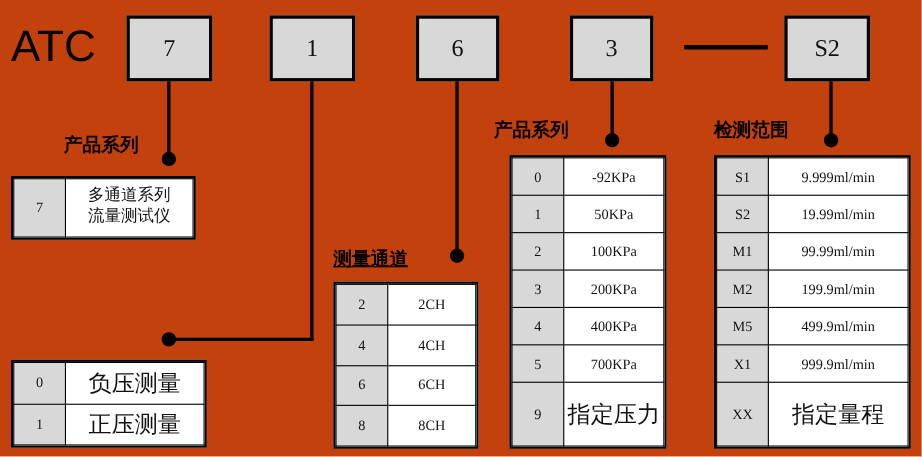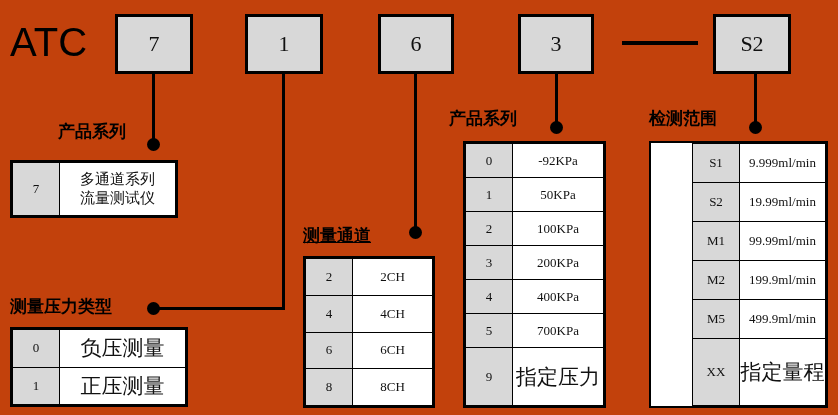--- a/index.html
+++ b/index.html
@@ -100,21 +100,21 @@
     font-size: 13px;
   }
   .legend td.desc {
     background: #ffffff;
   }
   .legend td.cjk {
     font-family: "DejaVu Sans", sans-serif;
     font-size: 21px;
   }
   .legend td.cjk-2line {
-    font-family: Liberation Serif, serif;
+    font-family: Liberation Mono, monospace;
     font-size: 15px;
     line-height: 1.25;
   }
 </style>
 </head>
 <body>
 
 <div id="canvas">
 
   <div class="prefix-label" style="left:10px; top:22px;">ATC</div>
@@ -155,21 +155,20 @@
         <td class="code">7</td>
         <td class="desc cjk-2line">
           <div>多通道系列</div>
           <div>流量测试仪</div>
         </td>
       </tr>
     </tbody>
       </table>
   </div>
 
-  <div class="caption" style="left:10px; top:298px;">测量压力类型</div>
   <div class="legend" style="left:10px; top:327px; width:178px; height:80px;">
     <table>
       <tbody>
           <tr>
         <td class="code">0</td>
         <td class="desc cjk">负压测量</td>
       </tr>
       <tr>
         <td class="code">1</td>
         <td class="desc cjk">正压测量</td>
@@ -232,21 +231,21 @@
       </tr>
       <tr>
         <td class="code">9</td>
         <td class="desc cjk">指定压力</td>
       </tr>
     </tbody>
       </table>
   </div>
 
   <div class="caption" style="left:649px; top:110px;">检测范围</div>
-  <div class="legend" style="left:649px; top:141px; width:179px; height:267px;padding-left:41px;">
+  <div class="legend" style="left:649px; top:141px; width:179px; height:267px;">
     <table>
       <tbody>
           <tr>
         <td class="code">S1</td>
         <td class="desc">9.999ml/min</td>
       </tr>
       <tr>
         <td class="code">S2</td>
         <td class="desc">19.99ml/min</td>
       </tr>
@@ -256,20 +255,24 @@
       </tr>
       <tr>
         <td class="code">M2</td>
         <td class="desc">199.9ml/min</td>
       </tr>
       <tr>
         <td class="code">M5</td>
         <td class="desc">499.9ml/min</td>
       </tr>
       <tr>
+        <td class="code">X1</td>
+        <td class="desc">999.9ml/min</td>
+      </tr>
+      <tr>
         <td class="code">XX</td>
         <td class="desc cjk">指定量程</td>
       </tr>
     </tbody>
       </table>
   </div>
 
 </div>
 
 </body></html>

